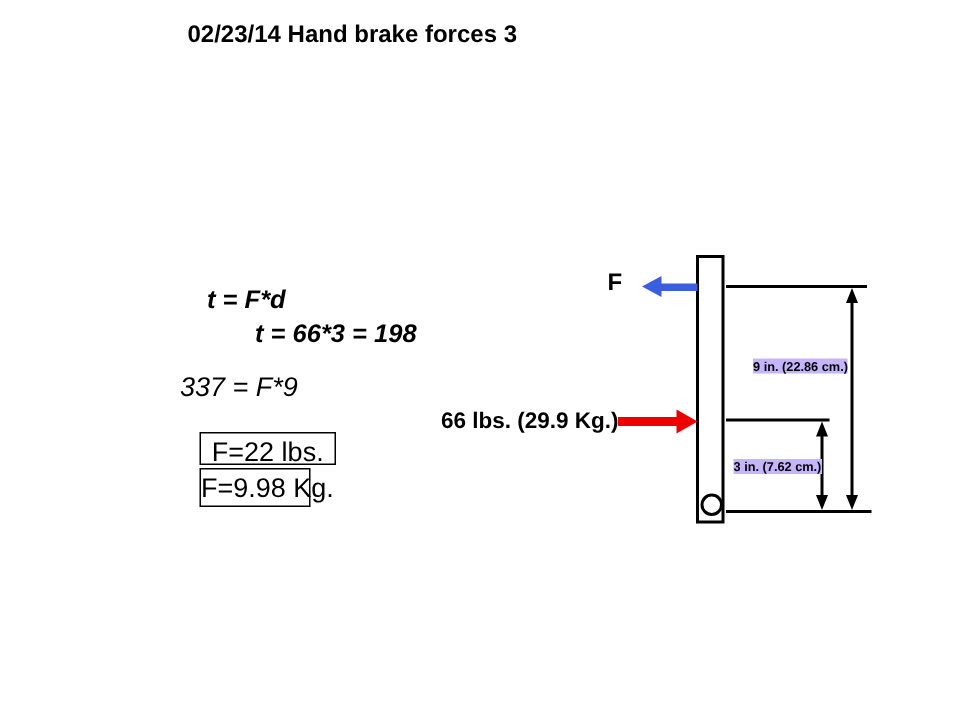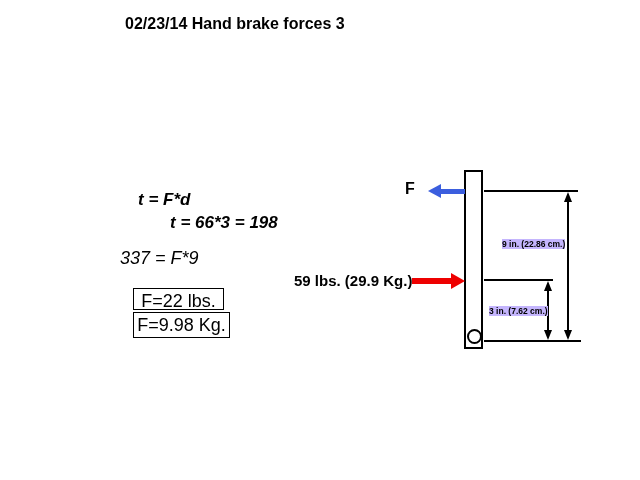--- a/index.html
+++ b/index.html
@@ -17,21 +17,21 @@
   .eq-reg  { font-size: 18px; font-weight: normal; }
   .eq1 { left: 138px; top: 190px; }
   .eq2 { left: 138px; top: 213px; margin-left: 32px; }
   .eq3 { left: 120px; top: 248px; }
 
   .result-box {
     border: 1px solid #000; text-align: center;
     font-size: 18px; line-height: 24px; white-space: nowrap;
   }
   .box-lbs { left: 133px; top: 288px; width: 91px; height: 22px; }
-  .box-kg  { left: 133px; top: 312px; width: 97px; height: 26px; }
+  .box-kg  { left: 133px; top: 312px; width: 74px; height: 26px; }
 
   
   .lever-bar {
     left: 464px; top: 170px; width: 19px; height: 179px;
     border: 2px solid #000; background: #fff;
   }
   .pivot-circle {
     left: 467px; top: 329px; width: 15px; height: 15px;
     border: 2px solid #000; border-radius: 50%; background: #fff;
   }
@@ -98,21 +98,21 @@
 <div class="abs pivot-circle"></div>
 
 <div class="abs hline line-top"></div>
 <div class="abs hline line-middle"></div>
 <div class="abs hline line-bottom"></div>
 
 <div class="abs force-f-label">F</div>
 <div class="abs blue-shaft"></div>
 <div class="abs blue-head"></div>
 
-<div class="abs applied-force-label">59 lbs. (29.9 Kg.)</div>
+<div class="abs applied-force-label">66 lbs. (29.9 Kg.)</div>
 <div class="abs red-shaft"></div>
 <div class="abs red-head"></div>
 
 <div class="abs vline dim-long-line"></div>
 <div class="abs tri-up dim-long-up"></div>
 <div class="abs tri-down dim-long-down"></div>
 <div class="abs dim-label dim-label-long">9 in. (22.86 cm.)</div>
 
 <div class="abs vline dim-short-line"></div>
 <div class="abs tri-up dim-short-up"></div>

